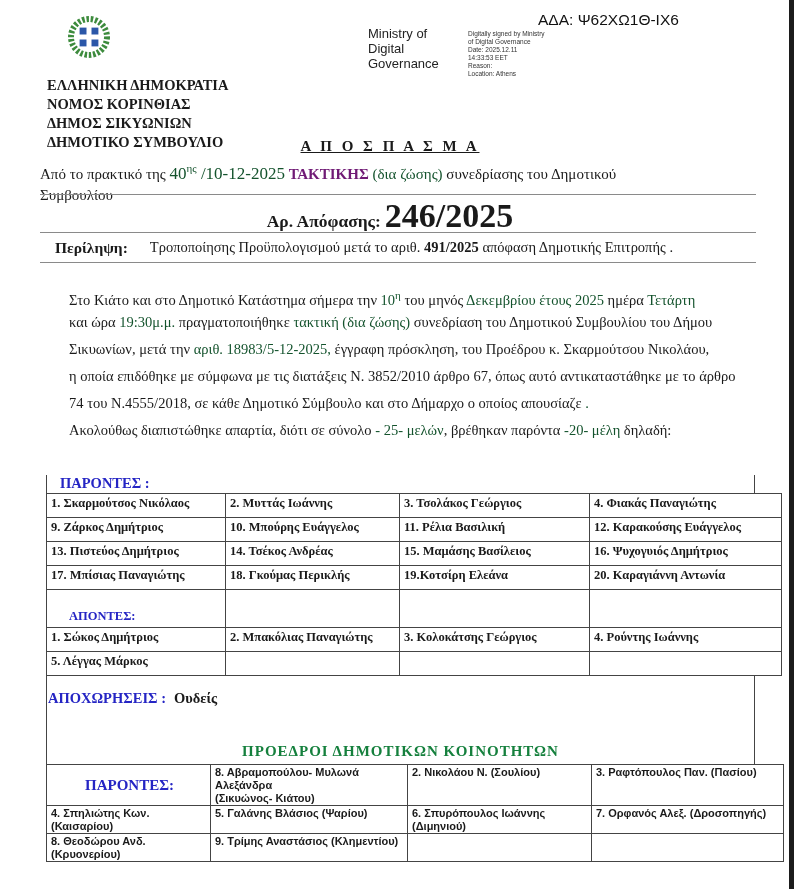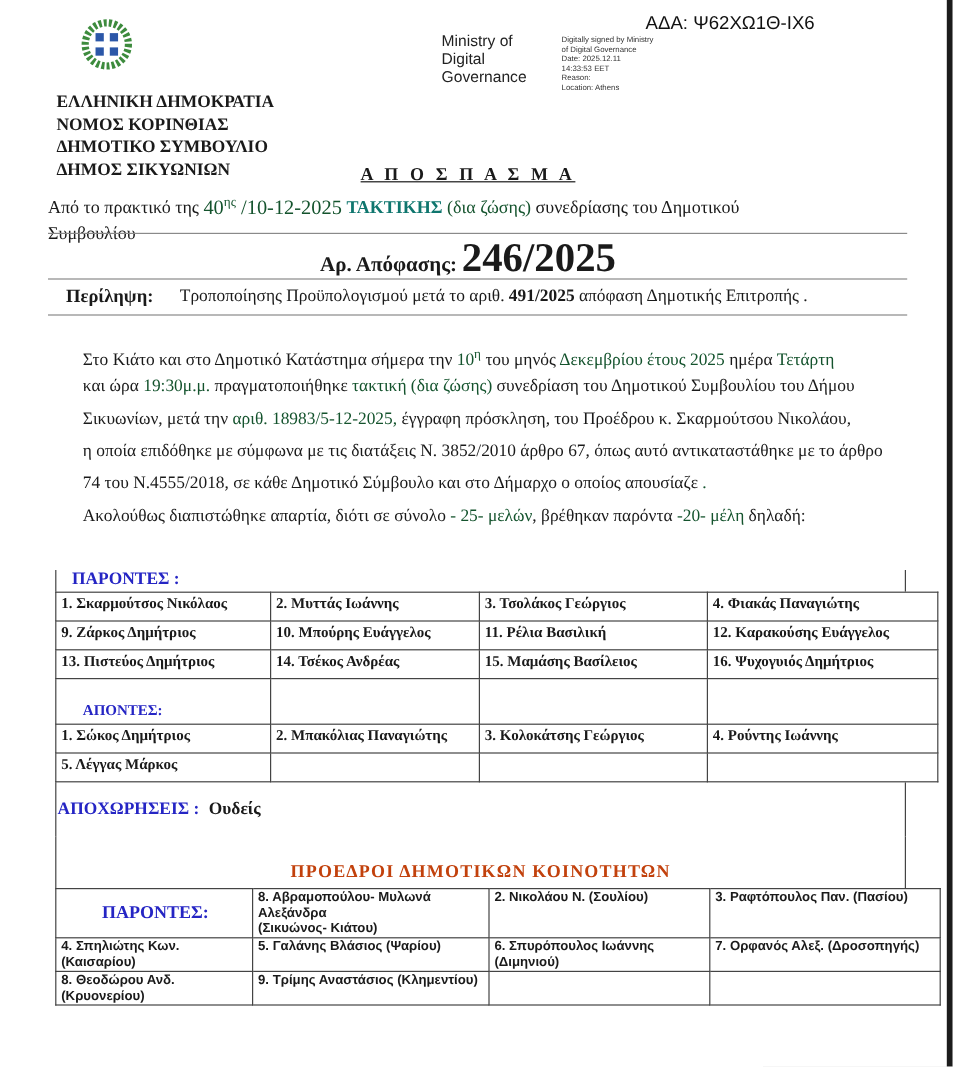--- a/index.html
+++ b/index.html
@@ -31,40 +31,40 @@
   .decision .no{font-size:34px;}
 
   .summary{position:absolute;left:40px;top:233px;width:716px;height:29px;display:flex;
        align-items:center;font-size:14.5px;}
   .summary .lbl{font-weight:bold;font-size:15.5px;padding-left:15px;padding-right:22px;}
 
   .para{position:absolute;left:40px;top:282px;width:730px;font-size:14.5px;}
   .para .ln{height:27px;line-height:27px;white-space:nowrap;margin-left:29px;}
 
   .hl{color:#14532d;font-weight:normal;}
-  .grn{color:#0f766e;font-weight:bold;}
+  .grn{color:#701a75;font-weight:bold;}
 
   
   .boxwrap{position:absolute;left:46px;top:475px;width:709px;}
   .sec{box-sizing:border-box;border-left:1px solid #444;border-right:1px solid #444;}
   .council-title{border-top:1px solid #444;height:21px;text-align:center;color:#2525c4;
        font-weight:bold;font-size:15px;padding-top:2px;}
   .present-label{height:18px;color:#2525c4;font-weight:bold;font-size:14.5px;padding-left:13px;}
   table{border-collapse:collapse;width:709px;table-layout:fixed;}
   td{border:1px solid #444;vertical-align:top;padding:1px 2px 0 4px;overflow:hidden;}
   .council td{font-weight:bold;font-size:12.5px;line-height:17px;white-space:nowrap;}
   .council .c1{width:172px}.council .c2{width:167px}.council .c3{width:183px}.council .c4{width:185px}
   .r23 td{height:22px;}
   .absent-row td{height:34px;vertical-align:bottom;padding-bottom:2px;}
   .absent-label{color:#2525c4;font-size:14.5px;padding-left:22px;}
   .withdrawals{height:45px;display:flex;align-items:center;font-weight:bold;font-size:14.5px;padding-left:1px;box-sizing:border-box;}
   .withdrawals .wl{color:#2525c4;}
   .withdrawals .wv{padding-left:8px;}
   .proedroi{height:43px;display:flex;align-items:flex-end;justify-content:center;
-       color:#c2410c;font-weight:bold;font-size:15px;padding-bottom:4px;box-sizing:border-box;letter-spacing:1px;}
+       color:#15803d;font-weight:bold;font-size:15px;padding-bottom:4px;box-sizing:border-box;letter-spacing:1px;}
   .presidents td{font-family:"Liberation Sans",sans-serif;font-weight:bold;font-size:11px;
        line-height:13px;white-space:pre-line;}
   .presidents .p1{width:157px}.presidents .p2{width:190px}.presidents .p3{width:177px}.presidents .p4{width:185px}
   .presidents .pr1 td{height:28px;}
   .presidents .pr2 td{height:23px;}
   .presidents .pr3 td{height:22px;}
   .presidents .plabel{font-family:"Liberation Serif",serif;color:#2525c4;font-size:15px;
        text-align:center;vertical-align:middle;}
 </style>
 </head>
@@ -91,22 +91,22 @@
   <div class="signature">Digitally signed by Ministry
 of Digital Governance
 Date: 2025.12.11
 14:33:53 EET
 Reason:
 Location: Athens</div>
 
   <div class="org">
     <div>ΕΛΛΗΝΙΚΗ ΔΗΜΟΚΡΑΤΙΑ</div>
     <div>ΝΟΜΟΣ ΚΟΡΙΝΘΙΑΣ</div>
+    <div>ΔΗΜΟΣ ΣΙΚΥΩΝΙΩΝ</div>
     <div>ΔΗΜΟΤΙΚΟ ΣΥΜΒΟΥΛΙΟ</div>
-    <div>ΔΗΜΟΣ ΣΙΚΥΩΝΙΩΝ</div>
   </div>
 
   <div class="apospasma">Α Π Ο Σ Π Α Σ Μ Α</div>
 
   <div class="intro">
     <div><span>Από το πρακτικό της </span><span class="hl num"><span>40</span><sup>ης</sup><span> /10-12-2025</span></span><span>  </span><span class="grn">ΤΑΚΤΙΚΗΣ</span><span class="hl"> (δια ζώσης)</span><span> συνεδρίασης του Δημοτικού</span></div>
     <div>Συμβουλίου</div>
   </div>
 
   <div class="rule r1"></div>
@@ -147,20 +147,26 @@
         <td>9. Ζάρκος Δημήτριος</td>
         <td>10.  Μπούρης Ευάγγελος</td>
         <td>11. Ρέλια Βασιλική</td>
         <td>12. Καρακούσης Ευάγγελος</td>
       </tr>
       <tr class="r23">
         <td>13. Πιστεύος Δημήτριος</td>
         <td>14. Τσέκος Ανδρέας</td>
         <td>15. Μαμάσης Βασίλειος</td>
         <td>16.  Ψυχογυιός Δημήτριος</td>
+      </tr>
+      <tr class="r23">
+        <td>17. Μπίσιας Παναγιώτης</td>
+        <td>18. Γκούμας Περικλής</td>
+        <td>19.Κοτσίρη Ελεάνα</td>
+        <td>20. Καραγιάννη Αντωνία</td>
       </tr>
       <tr class="absent-row">
         <td class="absent-label">ΑΠΟΝΤΕΣ:</td>
         <td></td>
         <td></td>
         <td></td>
       </tr>
       <tr class="r23">
         <td>1. Σώκος Δημήτριος</td>
         <td>2. Μπακόλιας Παναγιώτης</td>

